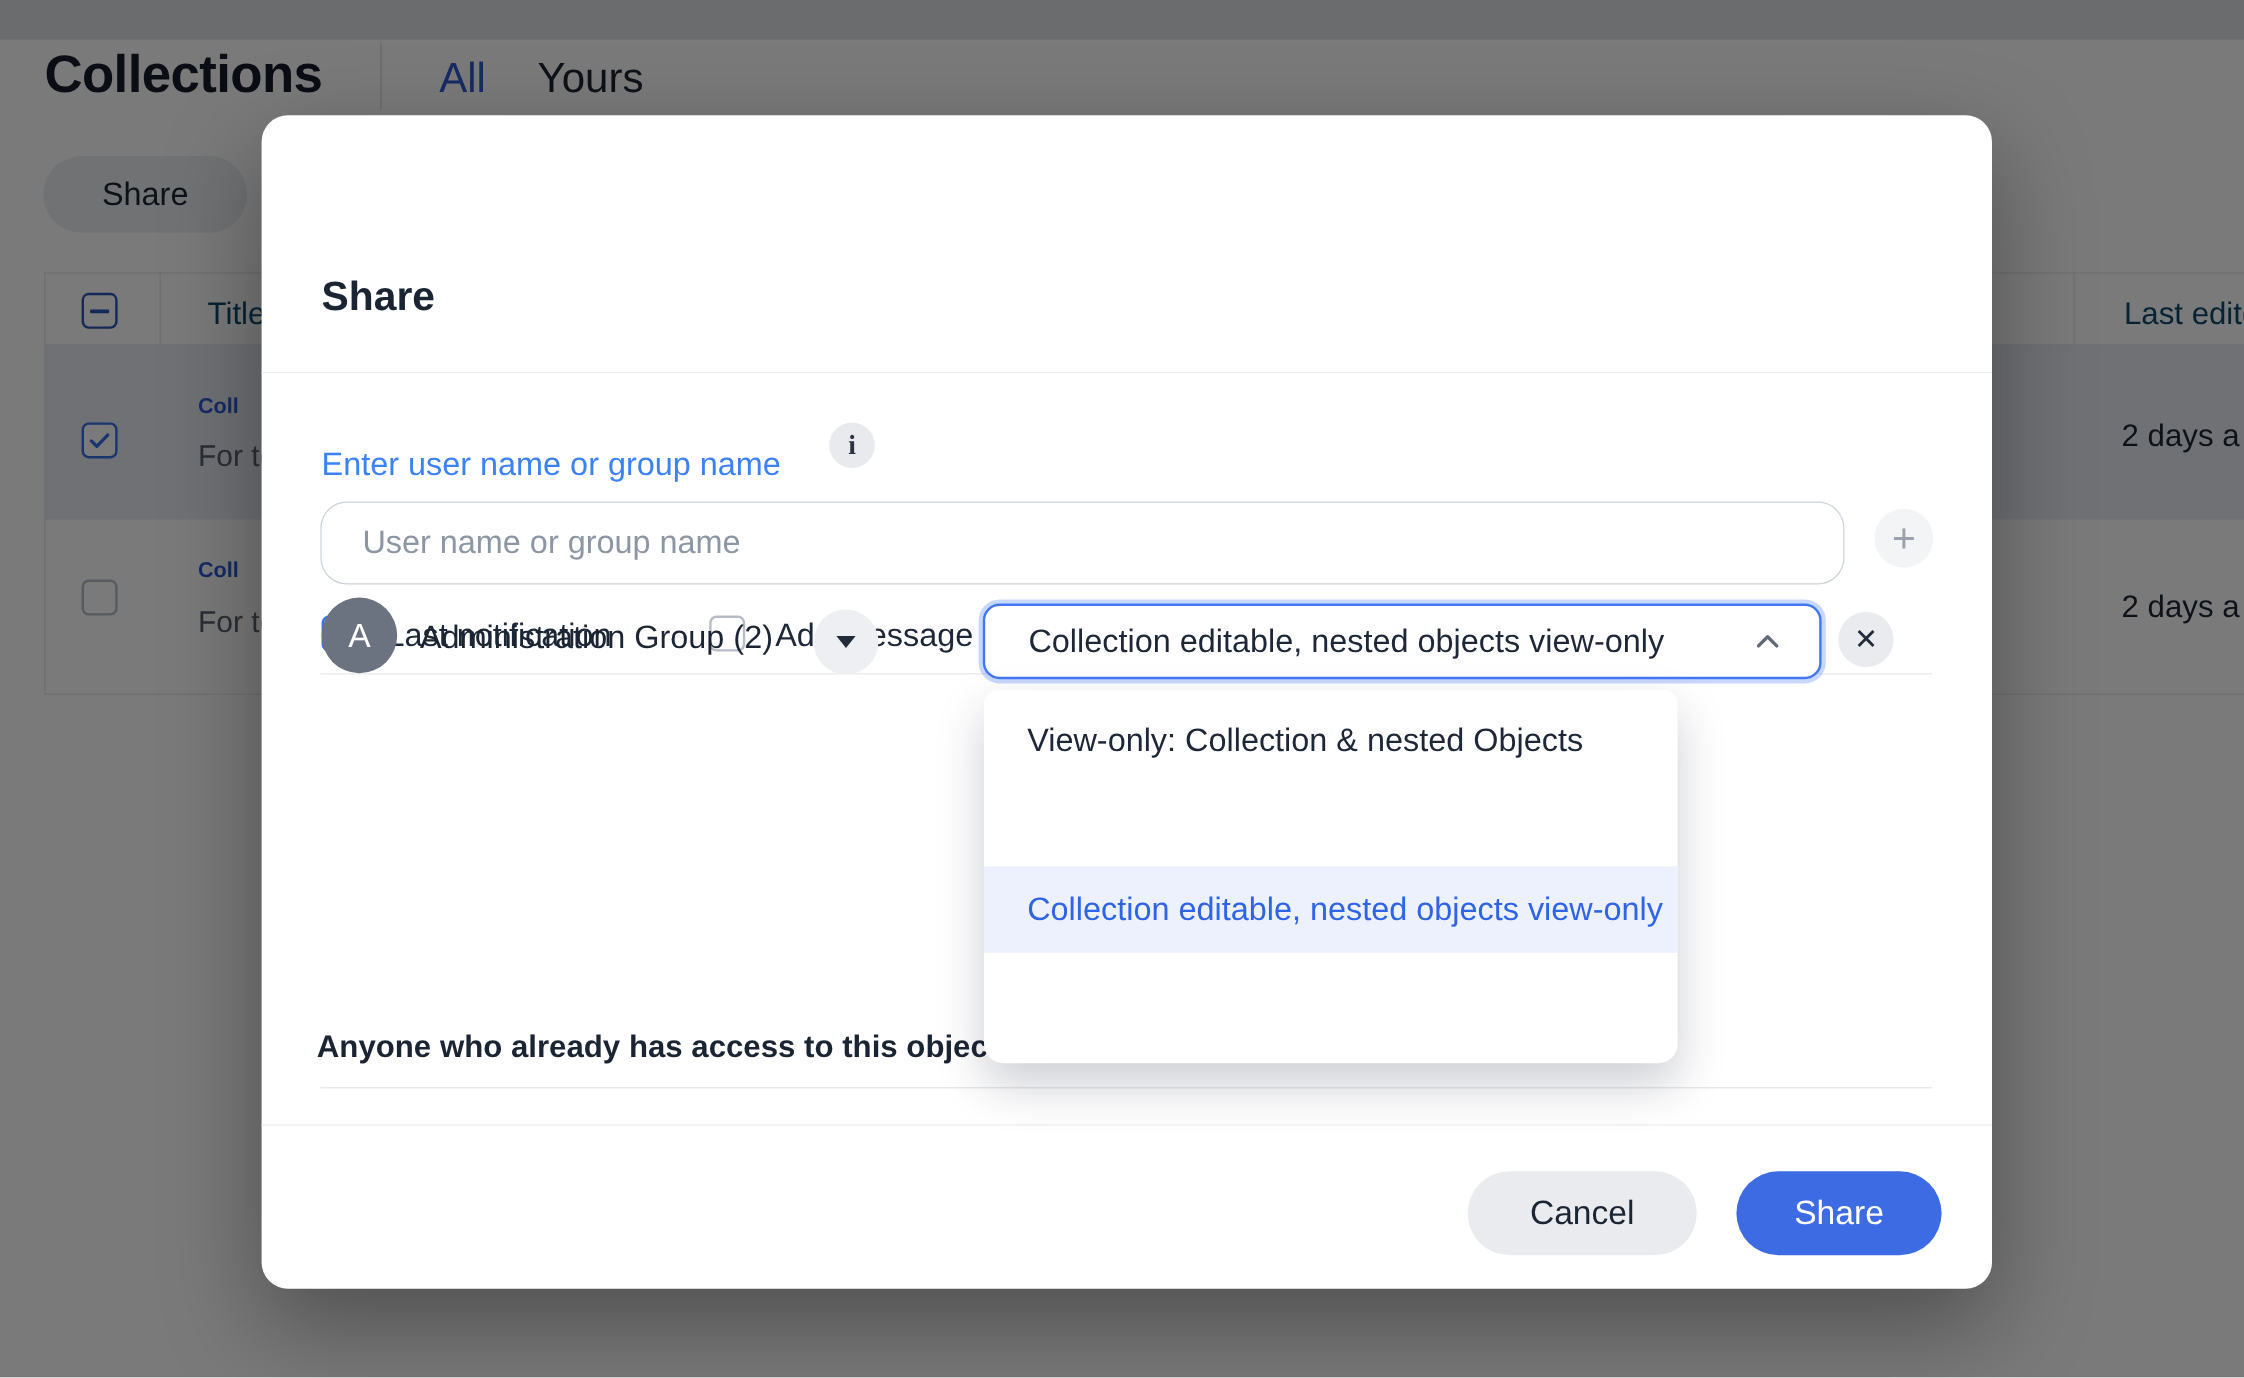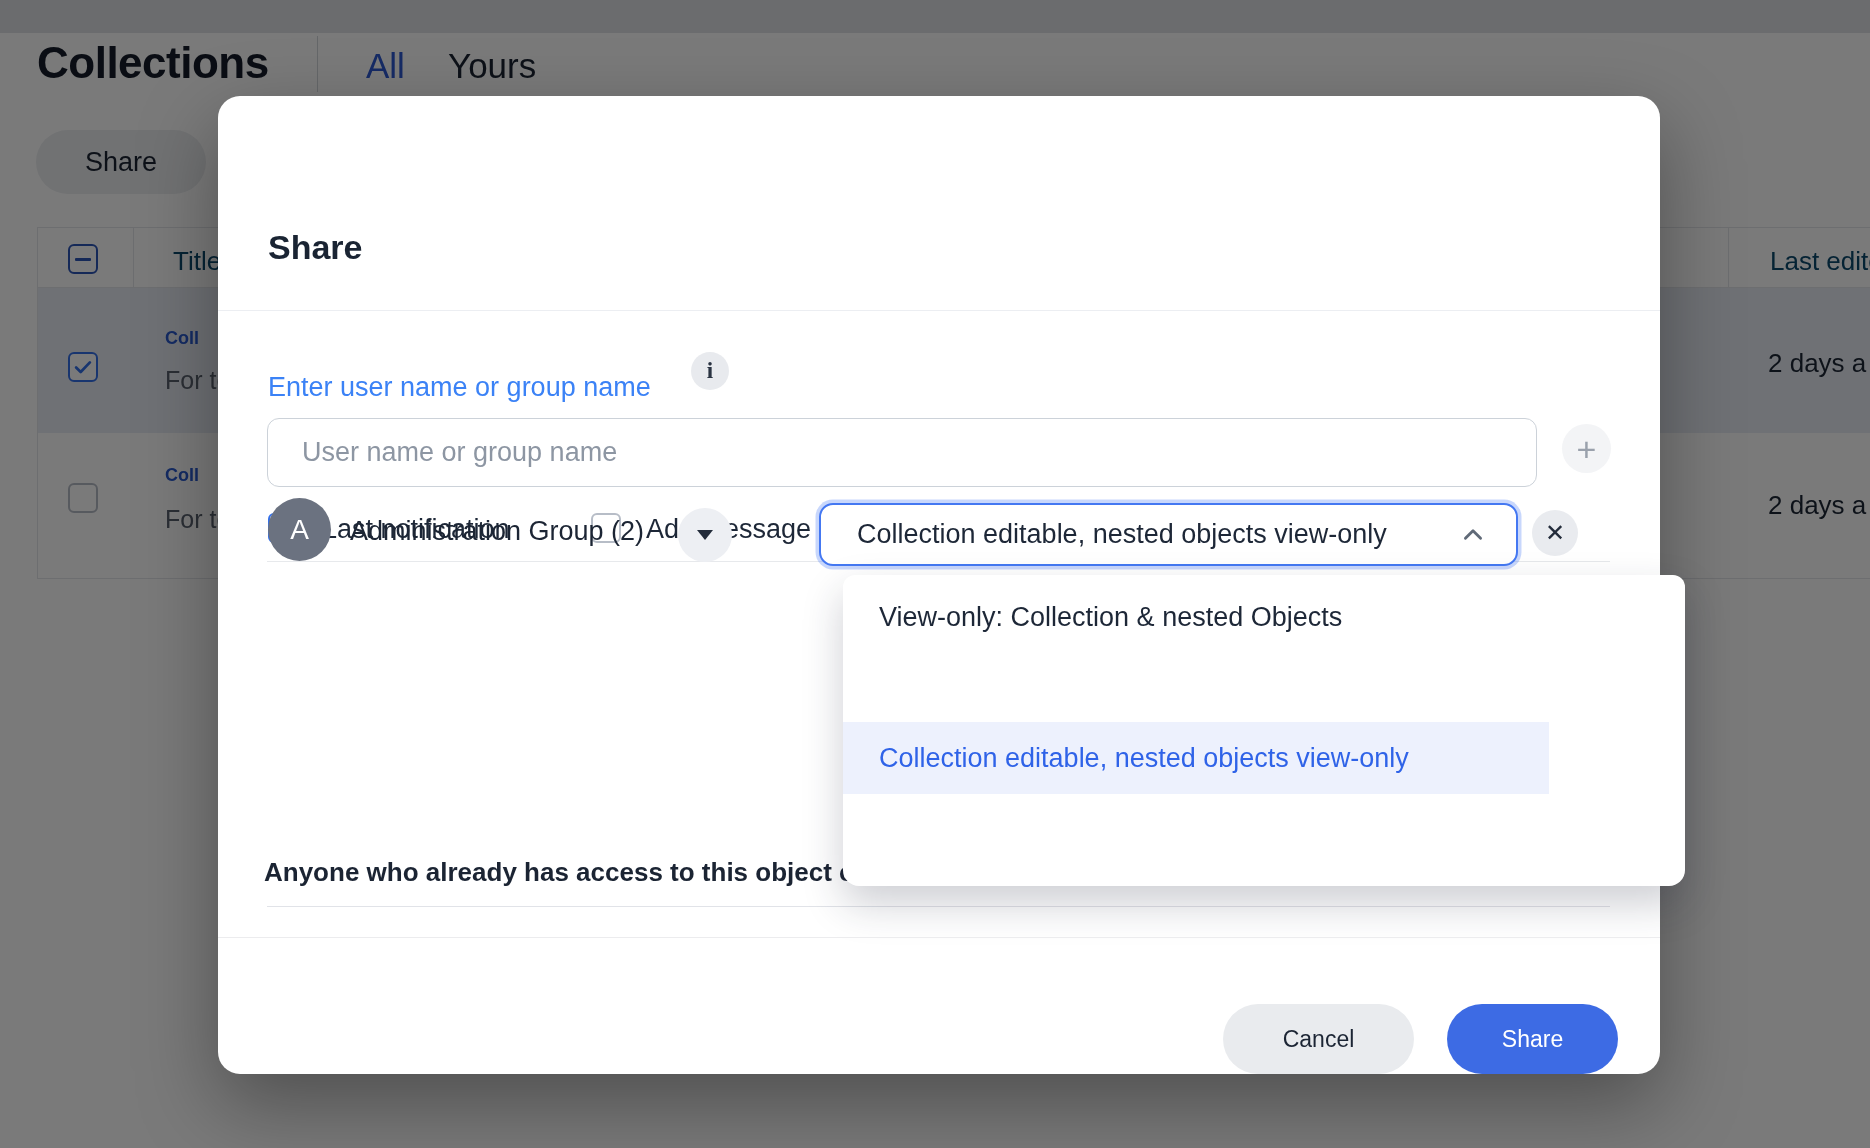--- a/index.html
+++ b/index.html
@@ -49,21 +49,21 @@
   .modal .abs { position:absolute; }
   .m-title { left:50px; top:132px; font-size:34px; font-weight:700; color:#1a2433; }
   .m-hdiv { left:0; top:214px; width:1442px; height:1px; background:#eceef2; }
   .m-label { left:50px; top:276px; font-size:27px; color:#3b82f6; }
   .info-btn {
     left:473px; top:256px; width:38px; height:38px; border-radius:50%; background:#e8eaee;
     display:flex; align-items:center; justify-content:center;
     font-family:"Liberation Serif","DejaVu Serif",serif; font-weight:700; font-size:23px; color:#2a3342;
   }
   .m-input {
-    left:49px; top:322px; width:1270px; height:69px; border:1.5px solid #ccd2d9; border-radius:12px;
+    left:49px; top:322px; width:1270px; height:69px; border:1.5px solid #ccd2d9; border-radius:22px;
     padding:0 34px; font-size:27px; color:#1d2737; outline:none; background:#fff;
     font-family:"Liberation Sans","DejaVu Sans",sans-serif;
   }
   .m-input::placeholder { color:#8d96a3; opacity:1; }
   .plus-btn {
     left:1344px; top:328px; width:49px; height:49px; border-radius:50%; background:#f3f4f6;
     display:flex; align-items:center; justify-content:center; font-size:34px; font-weight:400; color:#9aa1ac;
     line-height:1;
   }
   .cbrow-label { top:418px; font-size:27px; color:#1d2737; }
@@ -86,33 +86,32 @@
     box-shadow:0 0 0 3.5px rgba(98,140,246,0.35);
     display:flex; align-items:center; padding:0 30px 0 36px; gap:22px;
   }
   .perm-text { font-size:27px; color:#1d2737; flex:1; white-space:nowrap; }
   .close-btn {
     left:1314px; top:414px; width:46px; height:46px; border-radius:50%; background:#e9ebef;
     display:flex; align-items:center; justify-content:center; font-size:24px; color:#232c3b;
   }
 
   .menu {
-    left:602px; top:479px; width:842px; height:311px; background:#fff;
+    left:602px; top:479px; width:578px; height:311px; background:#fff;
     border-radius:12px 12px 16px 16px; box-shadow:0 18px 40px rgba(30,38,60,0.22);
     overflow:hidden;
-    margin-left:23px;
   }
   .opt { position:absolute; left:0; width:706px; height:72px; display:flex; align-items:center; padding-left:36px;
          font-size:27px; color:#1d2737; white-space:nowrap; }
   .opt.sel { background:#edf1fd; color:#2f63e8; }
 
   .m-note { left:46px; top:761px; font-size:26px; font-weight:700; color:#1b2433; white-space:nowrap; width:780px; overflow:hidden; }
 
   .m-fdiv { left:0; top:841px; width:1442px; height:1px; background:#ececee; }
-  .btn { top:880px; height:70px; border-radius:35px; display:flex; align-items:center; justify-content:center; font-size:23px;margin-top:28px; }
+  .btn { top:880px; height:70px; border-radius:35px; display:flex; align-items:center; justify-content:center; font-size:28px; }
   .btn-cancel { left:1005px; width:191px; background:#e9ebee; color:#1c2534; }
   .btn-share { left:1229px; width:171px; background:#3d6be4; color:#ffffff; }
 
   svg.check { display:block; }
 </style>
 </head>
 <body>
 
 <div>
   <div class="abs page-topband"></div>

